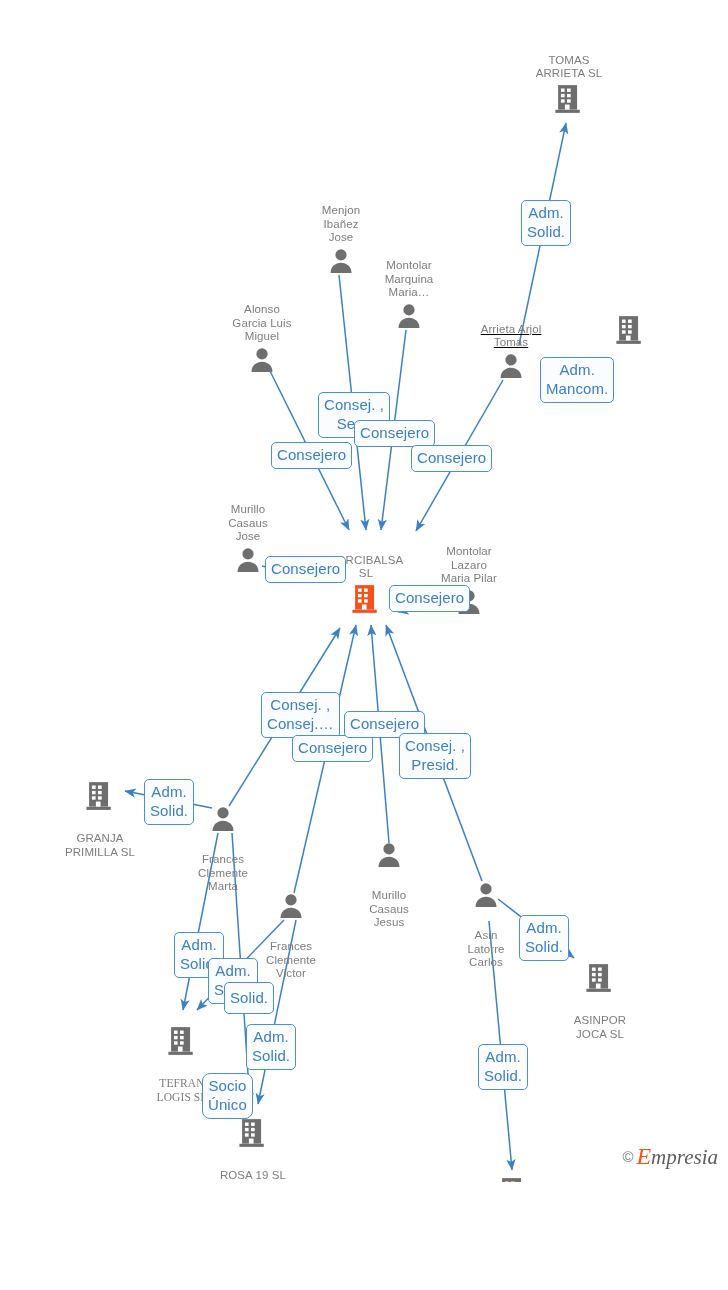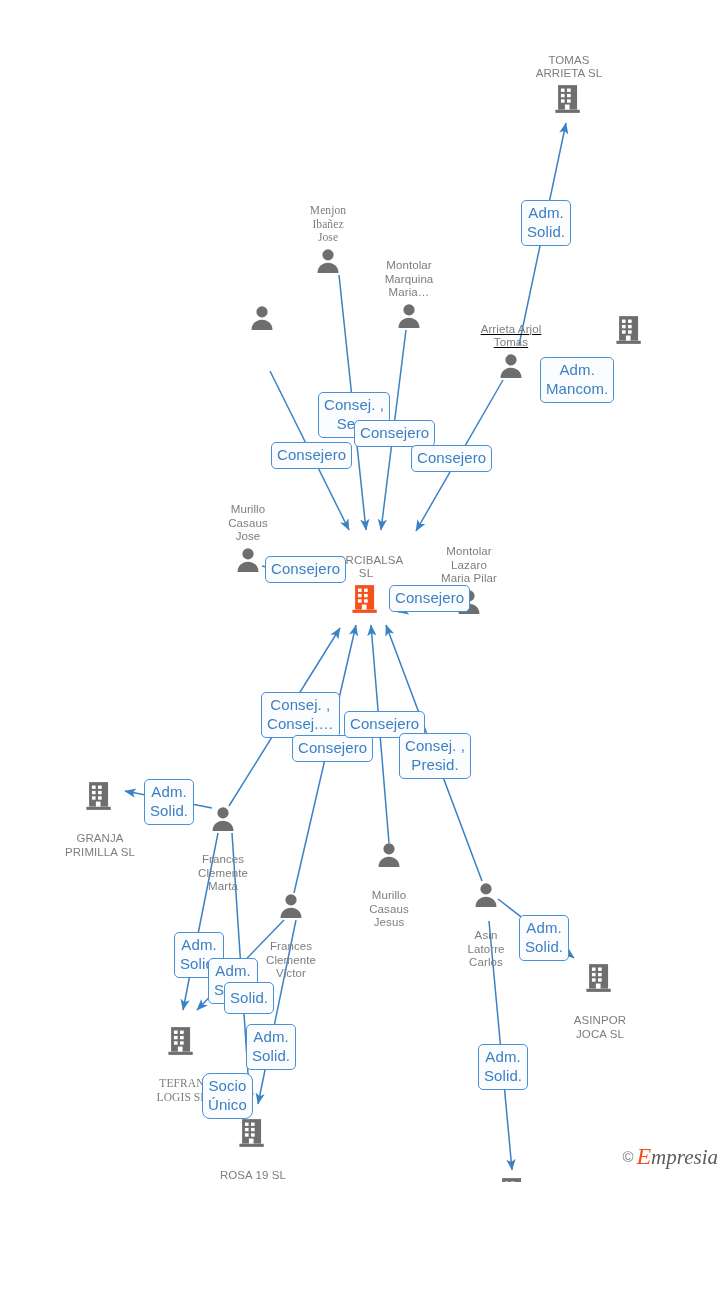--- a/index.html
+++ b/index.html
@@ -114,29 +114,29 @@
             <g fill="#ffffff">
               <rect x="6.3" y="4.6" width="2.6" height="2.4"></rect>
               <rect x="10.6" y="4.6" width="2.6" height="2.4"></rect>
               <rect x="6.3" y="8.4" width="2.6" height="2.4"></rect>
               <rect x="10.6" y="8.4" width="2.6" height="2.4"></rect>
               <rect x="6.3" y="12.2" width="2.6" height="2.4"></rect>
               <rect x="10.6" y="12.2" width="2.6" height="2.4"></rect>
               <rect x="9.1" y="15.9" width="3.3" height="3.6"></rect>
             </g>
           </svg></span></div>
-      <div class="node cap-above" style="left: 328px; top: 204.2px; font-family: Liberation Serif, serif;"><div class="cap">Menjon<br>Ibañez<br>Jose</div><span><svg class="ico" width="30" height="30" viewBox="0 0 24 24" aria-hidden="true">
+      <div class="node cap-above" style="left: 341px; top: 204.2px;"><div class="cap">Menjon<br>Ibañez<br>Jose</div><span><svg class="ico" width="30" height="30" viewBox="0 0 24 24" aria-hidden="true">
             <circle cx="12" cy="7.1" r="4.5" fill="#6e6e6e"></circle>
             <path fill="#6e6e6e" d="M3.6 21.5c0-4.9 3.8-8.2 8.4-8.2s8.4 3.3 8.4 8.2z"></path>
           </svg></span></div>
       <div class="node cap-above" style="left: 409px; top: 259.2px;"><div class="cap">Montolar<br>Marquina<br>Maria…</div><span><svg class="ico" width="30" height="30" viewBox="0 0 24 24" aria-hidden="true">
             <circle cx="12" cy="7.1" r="4.5" fill="#6e6e6e"></circle>
             <path fill="#6e6e6e" d="M3.6 21.5c0-4.9 3.8-8.2 8.4-8.2s8.4 3.3 8.4 8.2z"></path>
           </svg></span></div>
-      <div class="node cap-above" style="left: 262px; top: 303.2px;"><span><svg class="ico" width="30" height="30" viewBox="0 0 24 24" aria-hidden="true">
+      <div class="node cap-above" style="left: 262px; top: 303.2px;"><div class="cap">Alonso<br>Garcia Luis<br>Miguel</div><span><svg class="ico" width="30" height="30" viewBox="0 0 24 24" aria-hidden="true">
             <circle cx="12" cy="7.1" r="4.5" fill="#6e6e6e"></circle>
             <path fill="#6e6e6e" d="M3.6 21.5c0-4.9 3.8-8.2 8.4-8.2s8.4 3.3 8.4 8.2z"></path>
           </svg></span></div>
       <div class="node cap-above" style="left: 511px; top: 322.8px; text-decoration: underline;"><div class="cap">Arrieta Arjol<br>Tomas</div><span><svg class="ico" width="30" height="30" viewBox="0 0 24 24" aria-hidden="true">
             <circle cx="12" cy="7.1" r="4.5" fill="#6e6e6e"></circle>
             <path fill="#6e6e6e" d="M3.6 21.5c0-4.9 3.8-8.2 8.4-8.2s8.4 3.3 8.4 8.2z"></path>
           </svg></span></div>
       <div class="node cap-above" style="left: 630px; top: 313.2px;"><span><svg class="ico" width="34" height="34" viewBox="0 0 24 24" aria-hidden="true">
             <path fill="#6e6e6e" d="M4.3 2.2h13.4v17.3H4.3z"></path>
             <rect x="2.4" y="19.6" width="17.2" height="2.2" fill="#6e6e6e"></rect>

